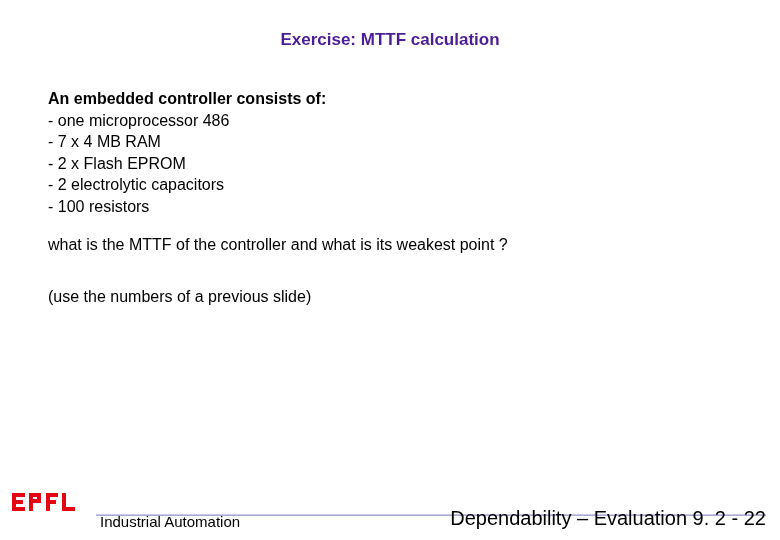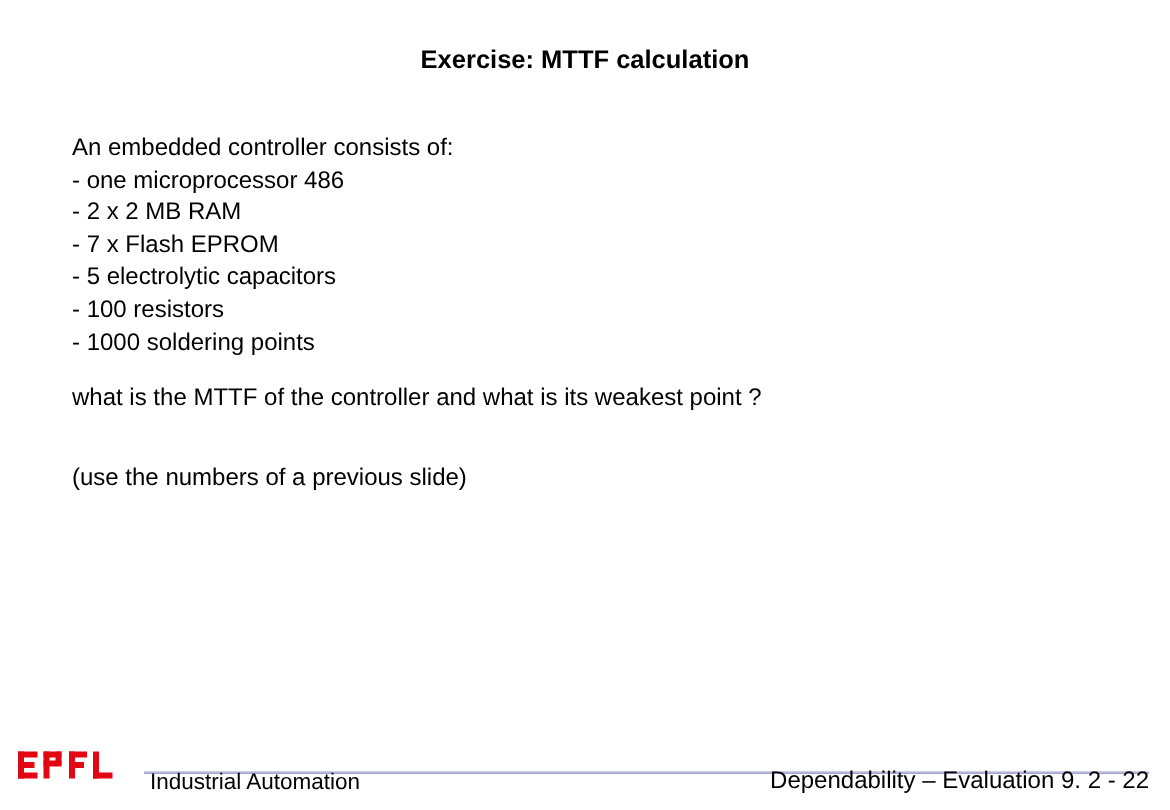--- a/index.html
+++ b/index.html
@@ -11,45 +11,45 @@
     position: relative;
     overflow: hidden;
   }
   .slide {
     width: 100%;
     height: 100%;
     position: relative;
     padding: 28px 48px 0 48px;
   }
   .title {
-    color: #000000;
+    color: #4c1d95;
     font-weight: bold;
     font-size: 17px;
     text-align: center;
     margin-bottom: 38px;
     margin-top: 2px;
   }
   .body-text {
     color: #000;
     font-size: 16px;
     line-height: 1.35;
   }
-  .intro { margin-bottom: 0; }
+  .intro { margin-bottom: 0; font-weight: bold; }
   .list { margin-bottom: 16px; }
   .list-item { display: block; }
   .question { margin-bottom: 16px; margin-top: 8px; }
   .hint { margin-bottom: 0; margin-top: 31px; }
   .footer {
     position: absolute;
     left: 0;
     right: 0;
     bottom: 8px;
     height: 42px;
     display: flex;
-    align-items: center;
+    align-items: flex-start;
     justify-content: space-between;
     padding: 0 14px 0 10px;
   }
   .footer-line {
     position: absolute;
     left: 96px;
     right: 14px;
     bottom: 24px;
     height: 2px;
     background: linear-gradient(to bottom, rgba(0,0,120,0.15), rgba(0,0,120,0.4));
@@ -61,43 +61,42 @@
   }
   .logo svg { display: block; }
   .footer-left {
     font-size: 15px;
     color: #000;
     position: absolute;
     left: 100px;
     bottom: 2px;
   }
   .footer-right {
-    font-size: 16px;
+    font-size: 20px;
     color: #000;
     position: absolute;
     right: 14px;
     bottom: 2px;
     white-space: nowrap;
   }
 </style>
 </head>
 <body>
 
 <div class="slide">
   <div class="title">Exercise: MTTF calculation</div>
 
   <div class="body-text">
     <div class="intro">An embedded controller consists of:</div>
     <div class="list">
       <span class="list-item">- one microprocessor 486</span>
-      <span class="list-item">- 2 x 2 MB RAM</span>
-      <span class="list-item">- 7 x Flash EPROM</span>
-      <span class="list-item">- 5 electrolytic capacitors</span>
+      <span class="list-item">- 7 x 4 MB RAM</span>
+      <span class="list-item">- 2 x Flash EPROM</span>
+      <span class="list-item">- 2 electrolytic capacitors</span>
       <span class="list-item">- 100 resistors</span>
-      <span class="list-item">- 1000 soldering points</span>
     </div>
     <div class="question">what is the MTTF of the controller and what is its weakest point ?</div>
     <div class="hint">(use the numbers of a previous slide)</div>
   </div>
 
   <div class="footer-line"></div>
 
   <div class="footer">
     <span class="logo">
       <svg width="78" height="24" viewBox="0 0 78 24">

